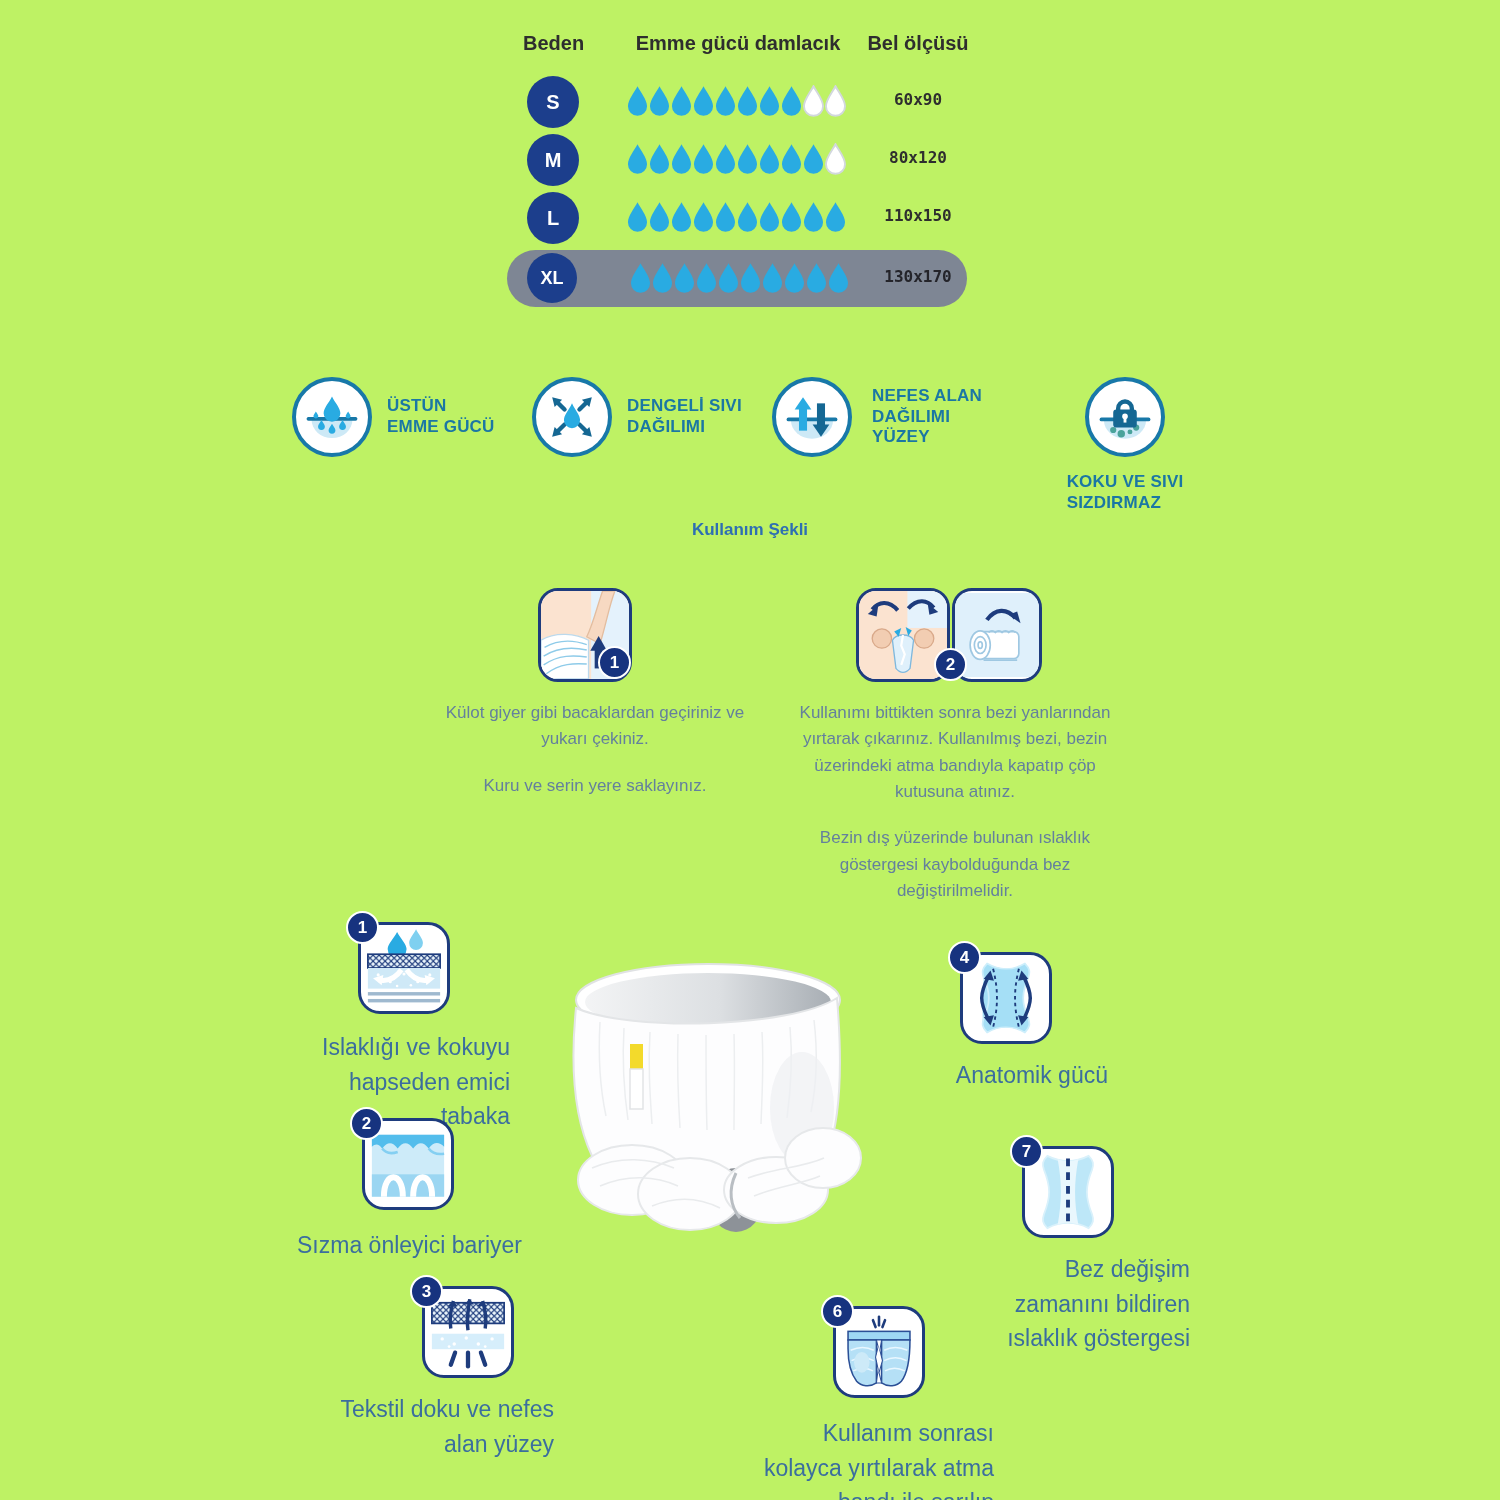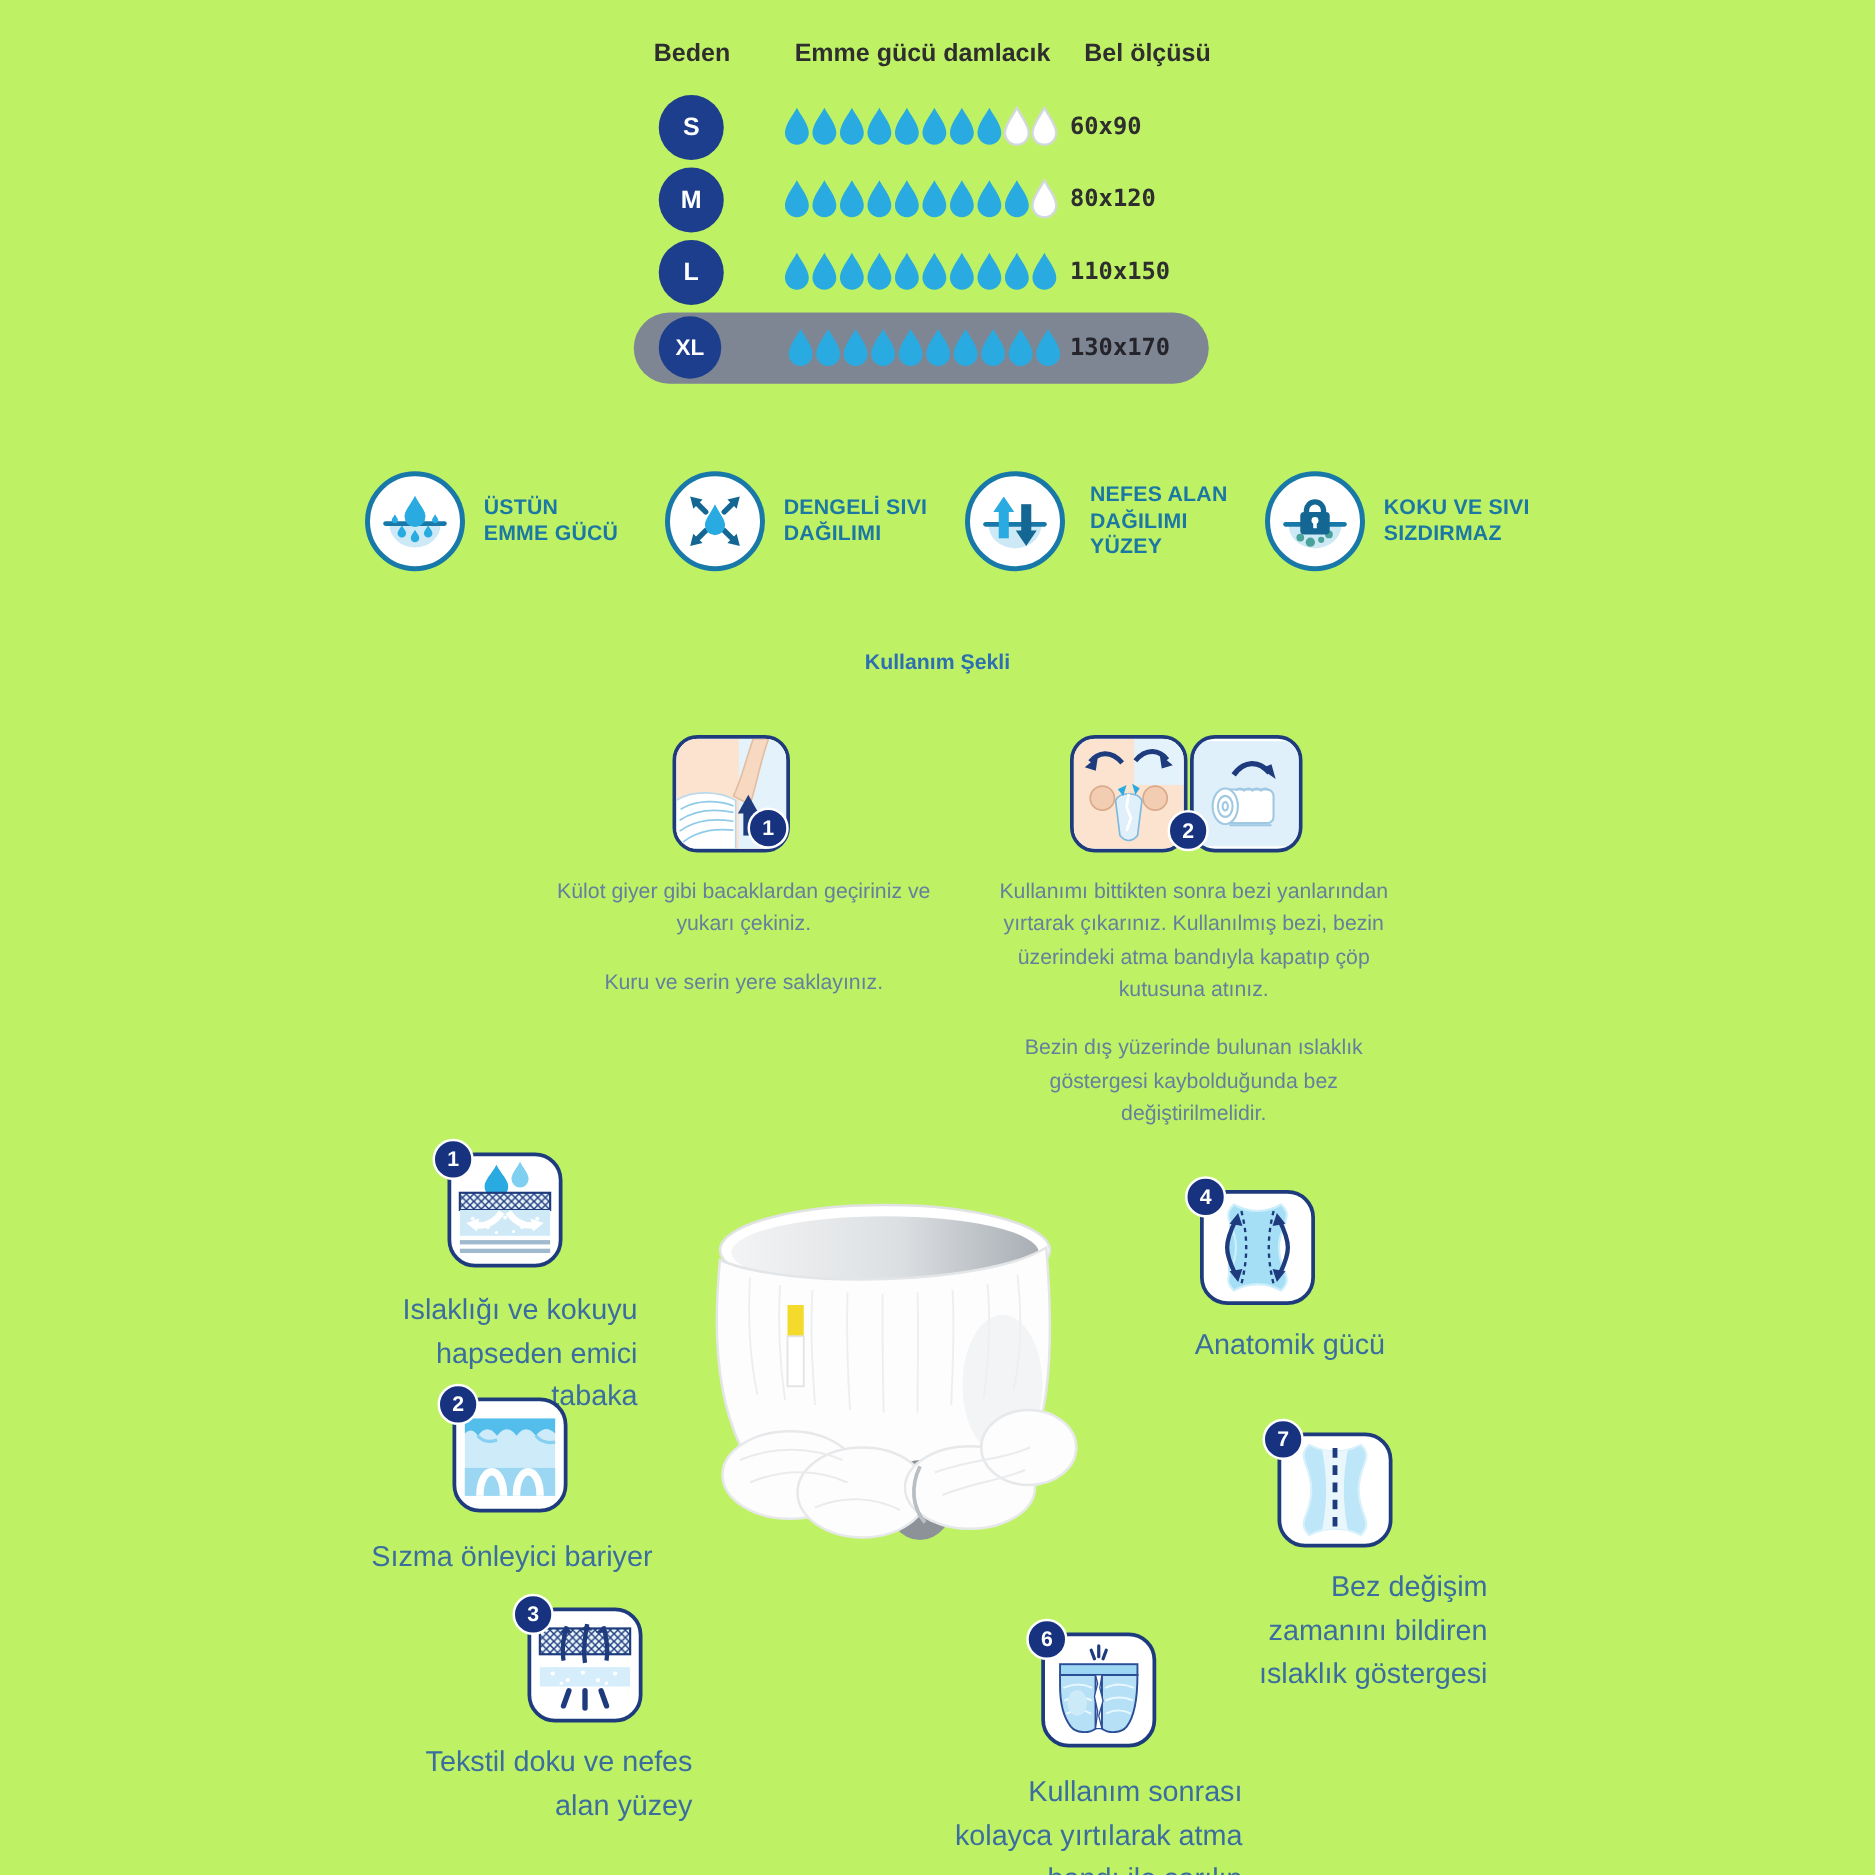--- a/index.html
+++ b/index.html
@@ -9,22 +9,22 @@
 
   
   .tbl-header{font-weight:bold;font-size:20px;color:#2e2e2e;}
   .size-circle{width:52px;height:52px;border-radius:50%;background:#1c3e8c;color:#fff;
                display:flex;align-items:center;justify-content:center;
                font-weight:bold;font-size:20px;}
   .drops{display:flex;align-items:center;gap:1px;}
   .drop{width:21px;height:33px;display:block;}
   .drop.filled path{fill:#29abe2;}
   .drop.empty path{fill:#ffffff;stroke:#d2d8dd;stroke-width:2;}
-  .waist{font-family:"DejaVu Sans Mono", monospace;font-weight:bold;font-size:19px;
-         color:#2e2e2e;text-align:left;}
+  .waist{font-family:"DejaVu Sans Mono", monospace;font-weight:bold;font-size:16px;
+         color:#2e2e2e;text-align:center;}
   .xl-pill{background:#7e8694;border-radius:29px;}
 
   
   .feature{display:flex;align-items:center;gap:15px;}
   .feature-circle{width:80px;height:80px;border-radius:50%;border:4px solid #1878a8;
                   background:#fff;box-sizing:border-box;display:flex;align-items:center;
                   justify-content:center;flex:0 0 auto;overflow:hidden;}
   .feature-circle svg{width:62px;height:62px;}
   .feature-label{font-weight:bold;font-size:17px;line-height:1.22;color:#1b77a4;
                  letter-spacing:.2px;}
@@ -250,21 +250,21 @@
         <rect x="58" y="28" width="13" height="36" fill="#156793"></rect>
         <polygon points="51,62 78,62 64.5,82" fill="#156793"></polygon>
       </svg>
     </div>
     <div class="feature-label">
       <div>NEFES ALAN</div>
         <div>DAĞILIMI YÜZEY</div>
     </div>
   </div>
 
-  <div class="abs feature" style="left:1012px;top:377px;width:226px;">
+  <div class="abs feature" style="left:1012px;top:377px;width:226px;flex-direction:column;">
     <div class="feature-circle">
       <svg viewBox="0 0 100 100">
         <path d="M16,55 a34,30 0 0 0 68,0 Z" fill="#cde9f6"></path>
         <circle cx="31" cy="71" r="5" fill="#4aa39b"></circle>
           <circle cx="44" cy="77" r="6" fill="#4aa39b"></circle>
         <circle cx="58" cy="74" r="4" fill="#4aa39b"></circle>
           <circle cx="68" cy="67" r="5" fill="#4aa39b"></circle>
         <circle cx="36" cy="63" r="3" fill="#4aa39b"></circle>
         <rect x="9" y="51" width="82" height="6" rx="3" fill="#1878a8"></rect>
         <path d="M39,40 v-4 a11,11 0 0 1 22,0 v4" fill="none" stroke="#156793" stroke-width="7"></path>

